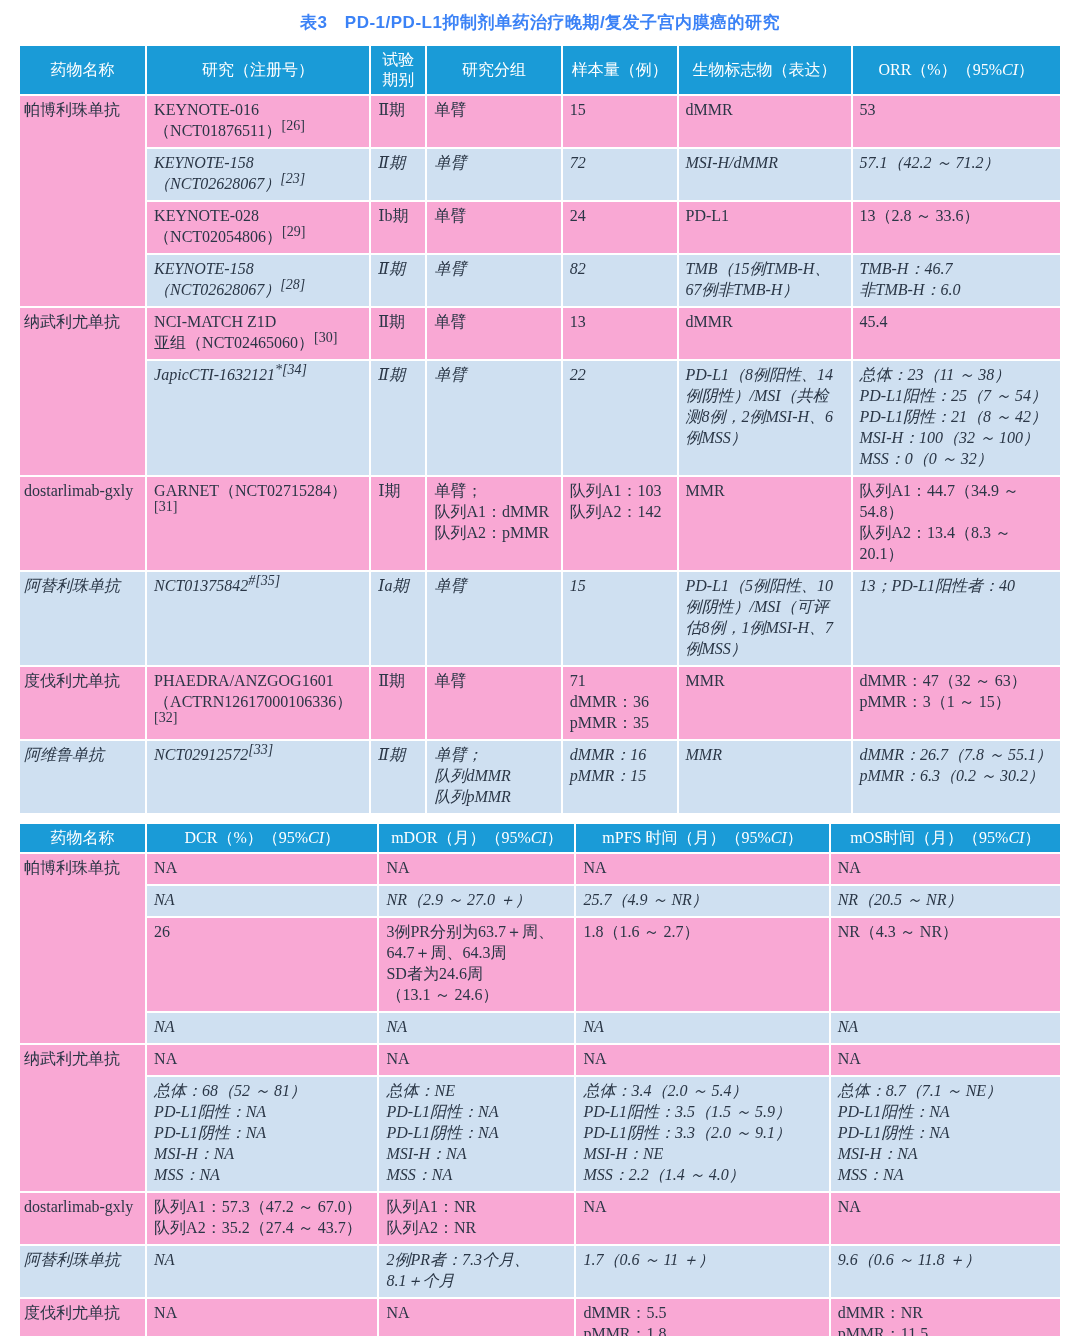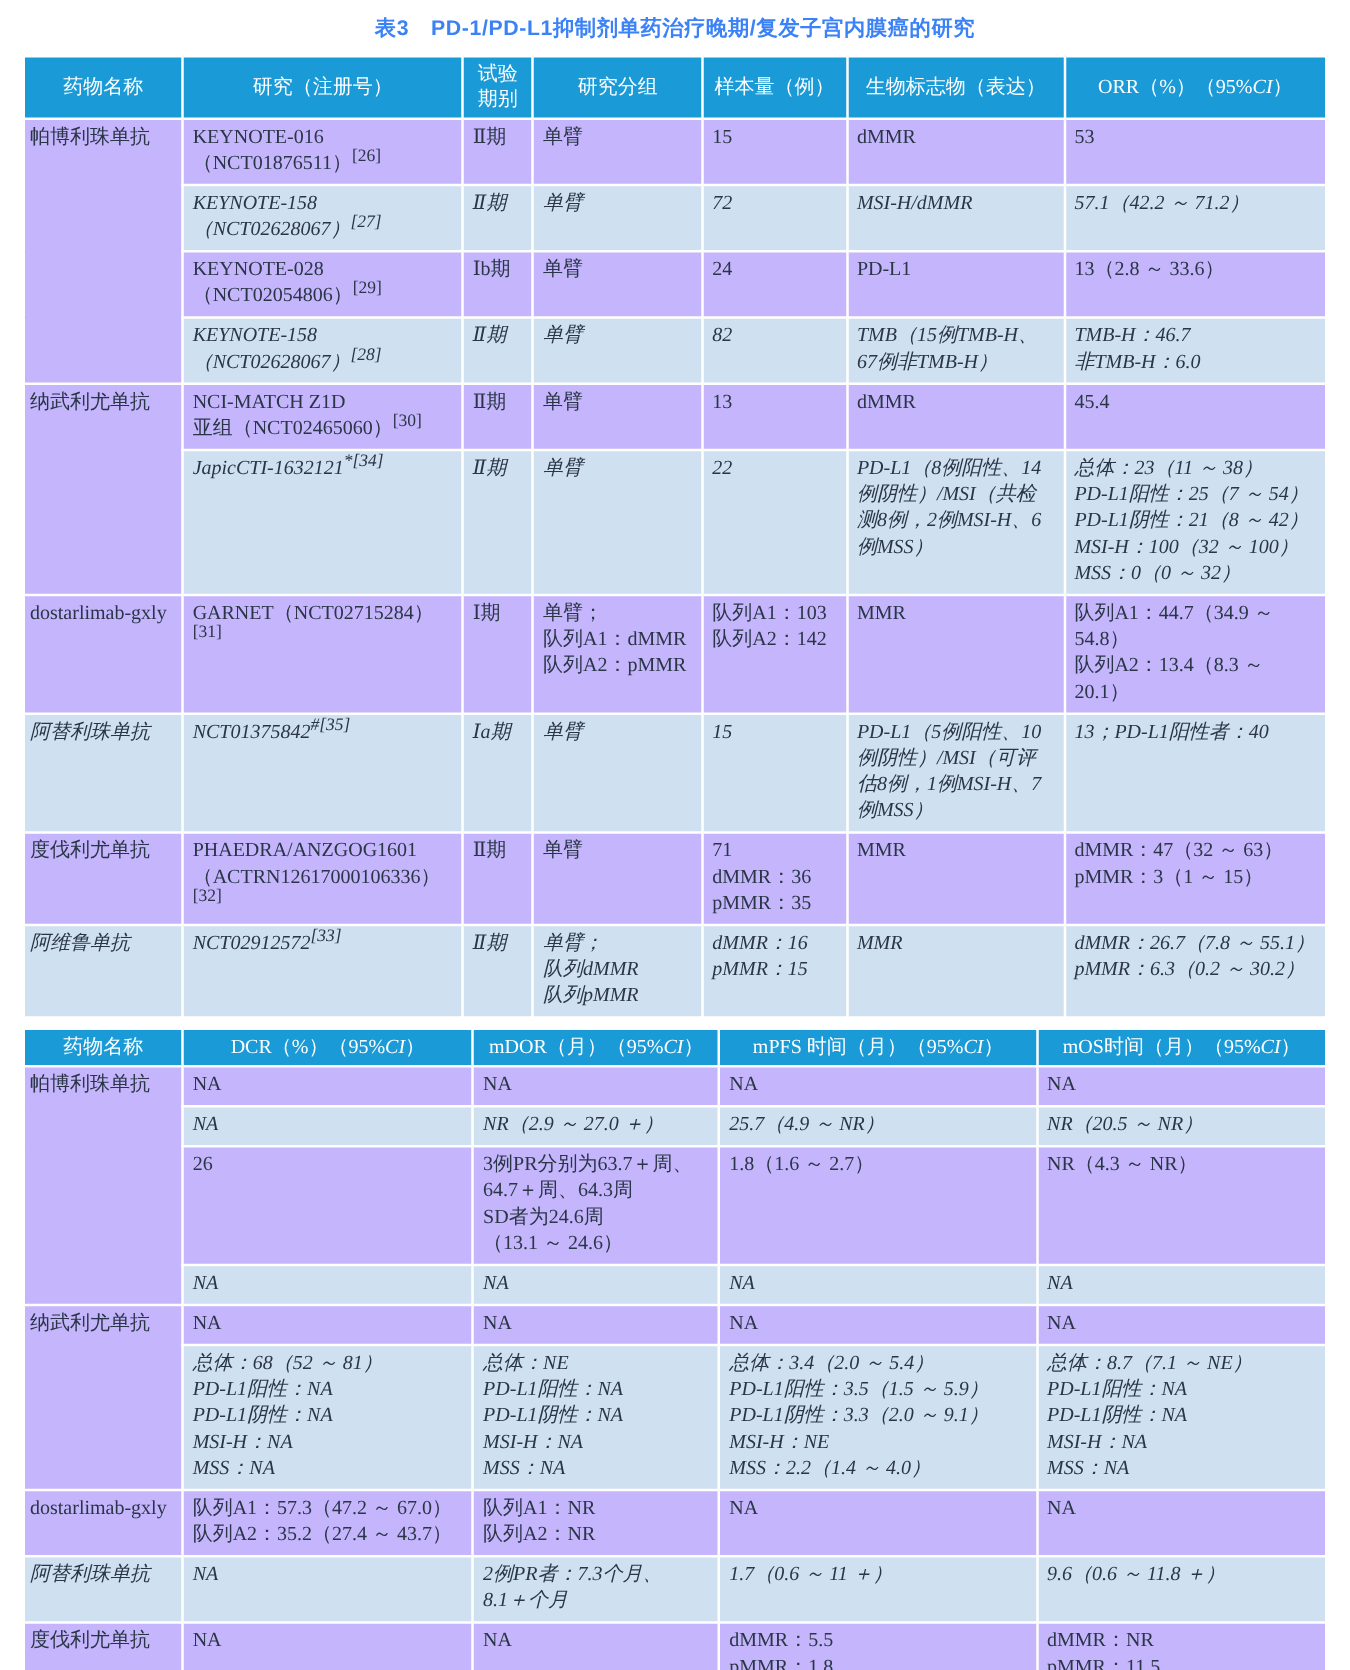--- a/index.html
+++ b/index.html
@@ -38,21 +38,21 @@
   }
   td{
     font-size:16px;
     line-height:21px;
     vertical-align:top;
     text-align:left;
     padding:3px 6px 6px 7px;
     border:2px solid #ffffff;
     word-break:break-word;
   }
-  tr.even td{background:#c4b5fd;}
+  tr.even td{background:#f9a8d4;}
   tr.odd td{background:#cfe0f1;font-style:italic;}
   td.drug{padding-left:4px;}
   sup{font-size:14px;line-height:0;vertical-align:super;}
   i{font-style:italic;margin-top:46px;}
 </style>
 </head>
 <body>
 
 <div class="page">
   <div class="title">表3　PD-1/PD-L1抑制剂单药治疗晚期/复发子宫内膜癌的研究</div>
@@ -82,21 +82,21 @@
           <tr class="even">
             <td rowspan="4" class="drug">帕博利珠单抗</td>
             <td>KEYNOTE-016<br>（NCT01876511）<sup>[26]</sup></td>
             <td>Ⅱ期</td>
             <td>单臂</td>
             <td>15</td>
             <td>dMMR</td>
             <td>53</td>
           </tr>
           <tr class="odd">
-            <td>KEYNOTE-158<br>（NCT02628067）<sup>[27]</sup></td>
+            <td>KEYNOTE-158<br>（NCT02628067）<sup>[23]</sup></td>
             <td>Ⅱ期</td>
             <td>单臂</td>
             <td>72</td>
             <td>MSI-H/dMMR</td>
             <td>57.1（42.2 ～ 71.2）</td>
           </tr>
           <tr class="even">
             <td>KEYNOTE-028<br>（NCT02054806）<sup>[29]</sup></td>
             <td>Ⅰb期</td>
             <td>单臂</td>

